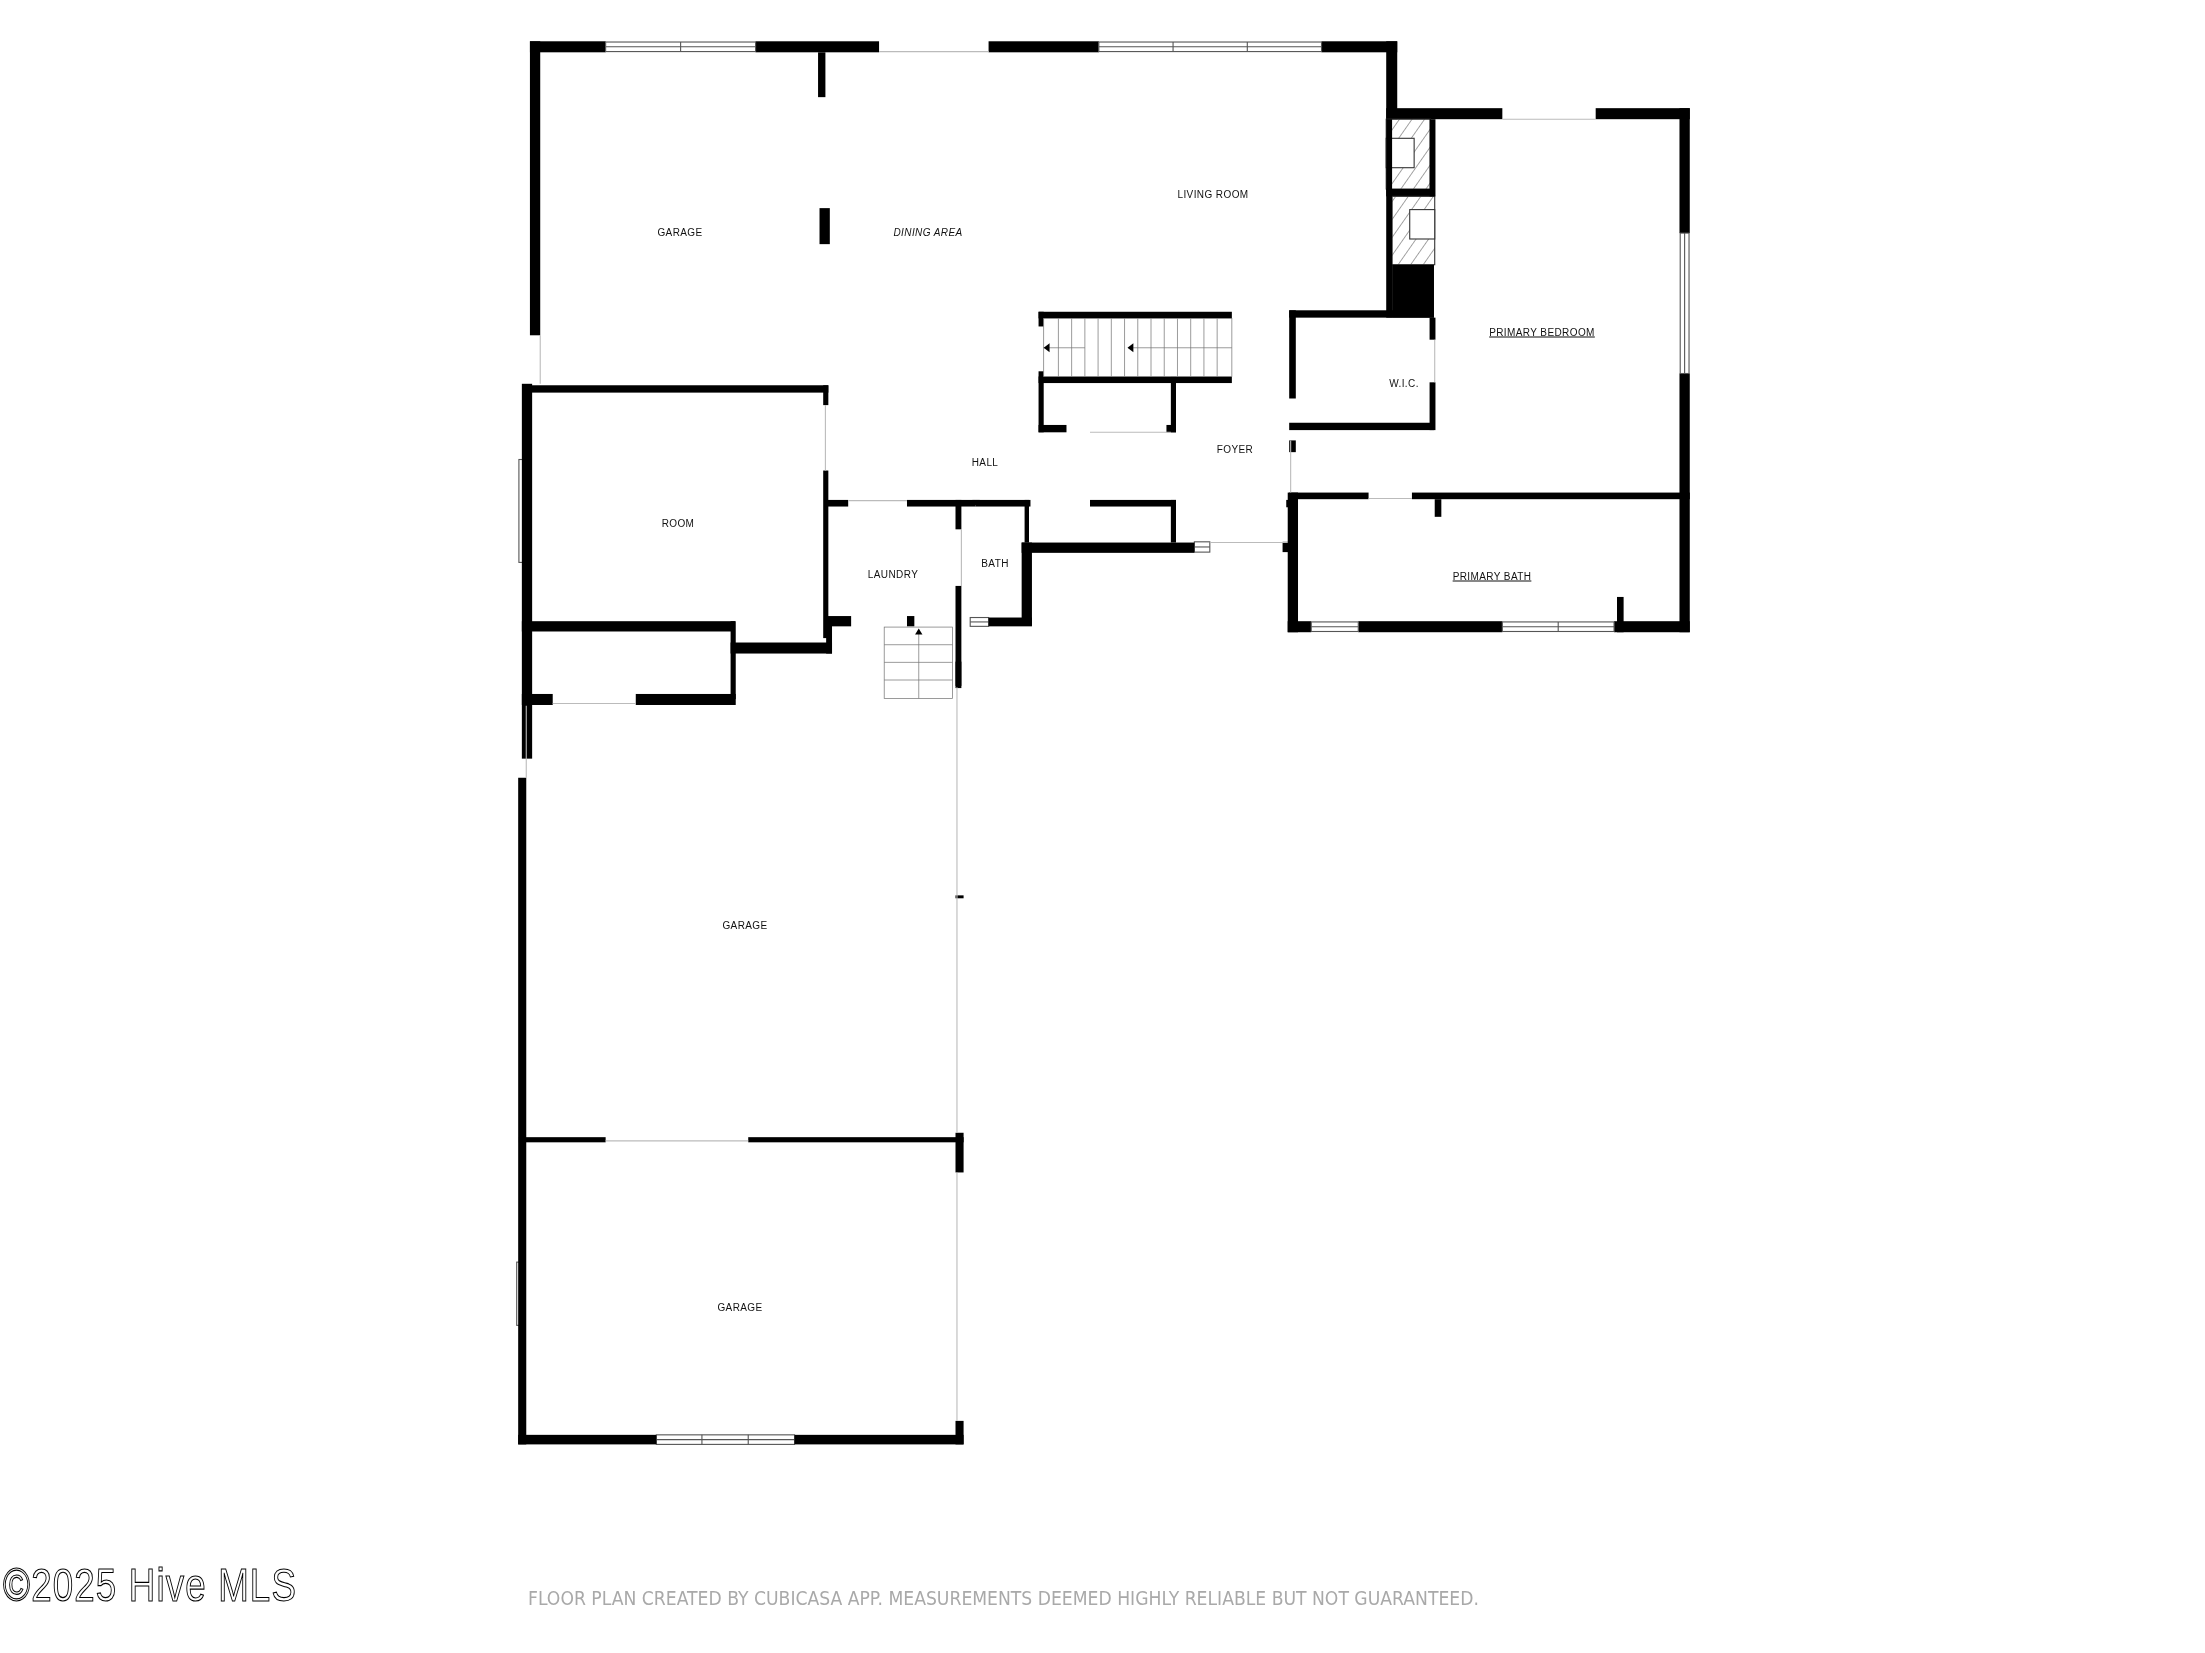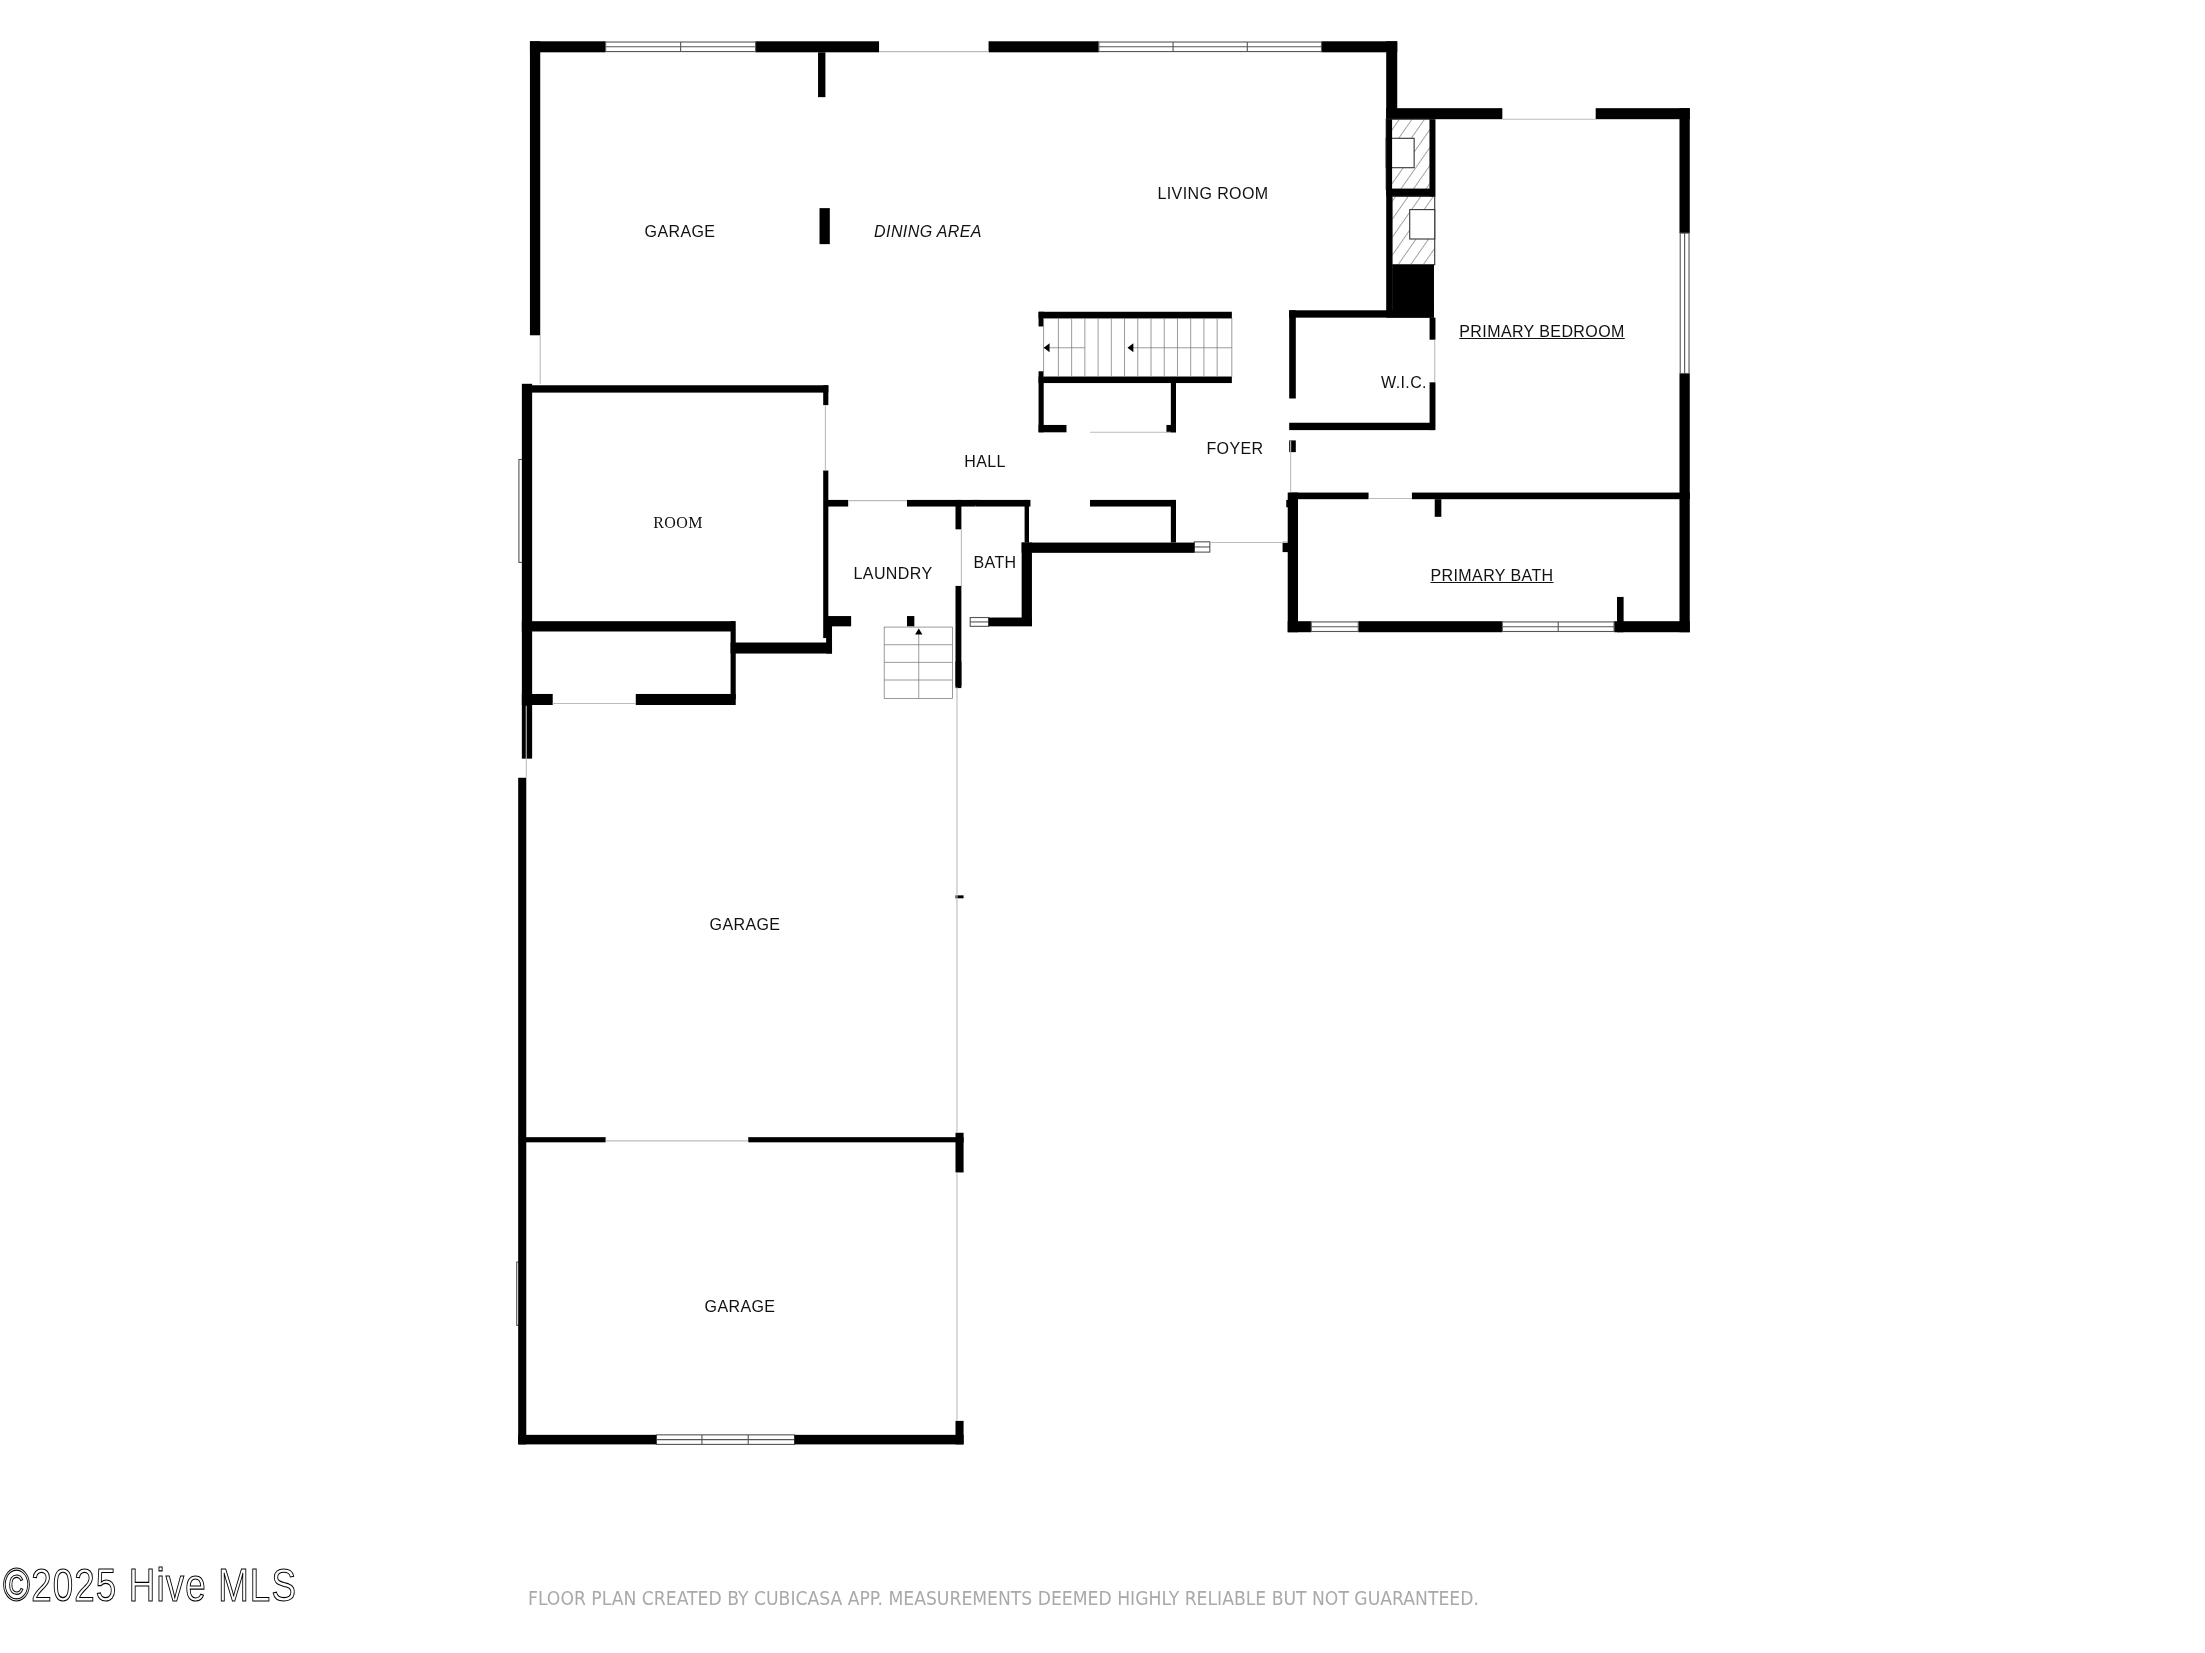--- a/index.html
+++ b/index.html
@@ -3,21 +3,21 @@
 <meta charset="utf-8">
 <style>
   html, body { margin:0; padding:0; background:#ffffff; }
   body { width:2205px; height:1654px; position:relative; overflow:hidden; font-family:"Liberation Sans", sans-serif; }
   #plan { position:absolute; left:0; top:0; width:2205px; height:1654px; }
   .wall { fill:#000; }
   .win { fill:#fff; stroke:#555; stroke-width:1.5; }
   .winline { stroke:#555; stroke-width:1.5; }
   .door { stroke:#bbb; stroke-width:1.5; }
   .thin { fill:#fff; stroke:#333; stroke-width:1.5; }
-  .room-label { position:absolute; font-size:16px; color:#111; transform:translate(-50%,-50%); white-space:nowrap; letter-spacing:0.4px; }
+  .room-label { position:absolute; font-size:10px; color:#111; transform:translate(-50%,-50%); white-space:nowrap; letter-spacing:0.4px; }
   .watermark { position:absolute; left:2.9px; top:1557px; font-size:47px; color:#fff; -webkit-text-stroke:1.1px #000; font-family:"Liberation Sans", sans-serif; transform:scaleX(0.78); transform-origin:left top; letter-spacing:1.5px; }
   .disclaimer { position:absolute; left:528px; top:1586px; font-size:20px; color:#a9a9a9; font-family:"DejaVu Sans", sans-serif; transform:scaleX(0.86); transform-origin:left top; white-space:nowrap; }
 </style>
 </head>
 <body>
 
 <svg id="plan" viewBox="0 0 3000 2250" xmlns="http://www.w3.org/2000/svg">
   <defs>
     <pattern id="hatch" patternUnits="userSpaceOnUse" width="14" height="14" patternTransform="rotate(35)">
       <line x1="0" y1="0" x2="0" y2="14" stroke="#333" stroke-width="1.2"></line>
@@ -213,21 +213,21 @@
   </g>
 </svg>
 
 <div class="room-label" style="left:680px; top:232px;">GARAGE</div>
 <div class="room-label" style="left:928px; top:232px;font-style:italic;">DINING AREA</div>
 <div class="room-label" style="left:1213px; top:194px;">LIVING ROOM</div>
 <div class="room-label" style="left:1542px; top:332px;text-decoration:underline;">PRIMARY BEDROOM</div>
 <div class="room-label" style="left:1364px; top:383px;margin-left:40px;">W.I.C.</div>
 <div class="room-label" style="left:1235px; top:449px;text-align:center;">FOYER</div>
 <div class="room-label" style="left:985px; top:462px;">HALL</div>
-<div class="room-label" style="left:678px; top:523px;font-family:Liberation Serif, serif;">ROOM</div>
+<div class="room-label" style="left:678px; top:523px;">ROOM</div>
 <div class="room-label" style="left:893px; top:574px;">LAUNDRY</div>
 <div class="room-label" style="left:995px; top:563px;text-align:right;">BATH</div>
 <div class="room-label" style="left:1492px; top:576px;text-decoration:underline;">PRIMARY BATH</div>
 <div class="room-label" style="left:745px; top:925px;">GARAGE</div>
 <div class="room-label" style="left:740px; top:1307px;">GARAGE</div>
 
 <div class="watermark">©2025 Hive MLS</div>
 <div class="disclaimer">FLOOR PLAN CREATED BY CUBICASA APP. MEASUREMENTS DEEMED HIGHLY RELIABLE BUT NOT GUARANTEED.</div>
 
 

